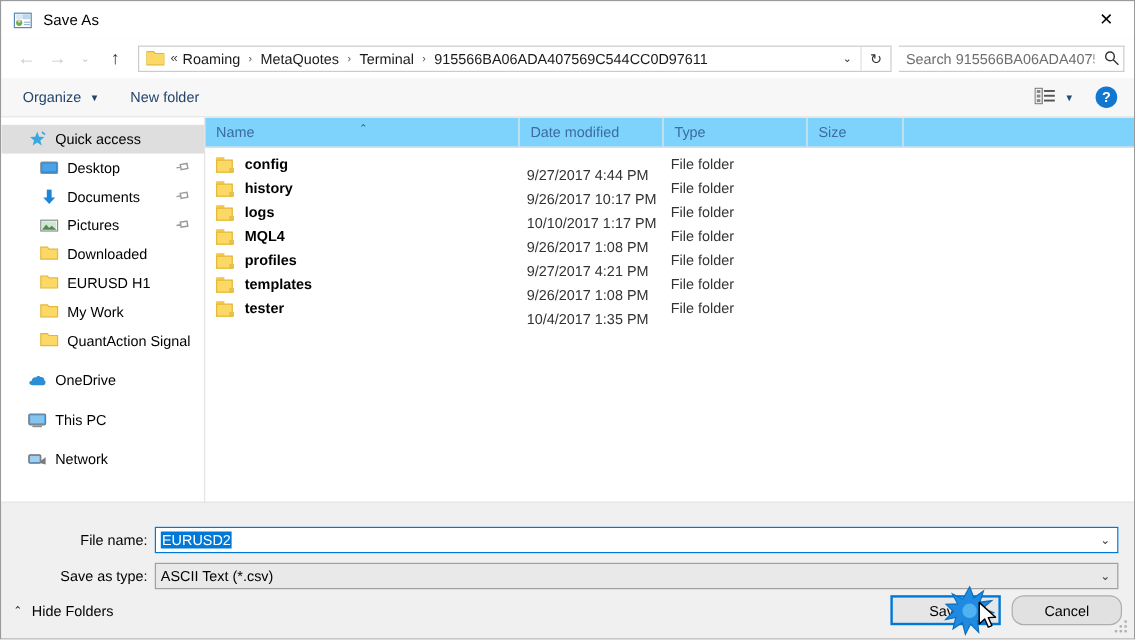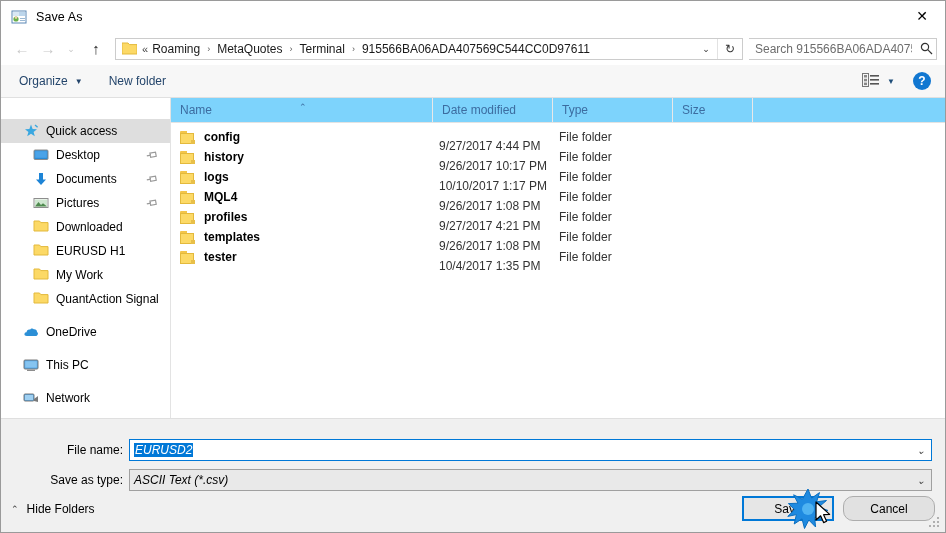--- a/index.html
+++ b/index.html
@@ -235,21 +235,21 @@
     display: flex;
     align-items: center;
     font-size: 12px;
     color: #000;
     padding-left: 22px;
     cursor: default;
     position: relative;
     white-space: nowrap;
   }
   .side-item.child { padding-left: 32px; }
-  .side-item.selected { background: #dedede; margin-top: 15px; }
+  .side-item.selected { background: #dedede; }
   .side-item .si-icon {
     width: 16px; height: 16px;
     margin-right: 7px;
     flex: none;
     position: relative;
   }
   .side-item .pin {
     position: absolute;
     right: 12px;
     color: #9a9a9a;
@@ -375,21 +375,20 @@
     box-sizing: border-box;
     flex: none;
   }
   .combo {
     height: 22px;
     box-sizing: border-box;
     border: 1px solid #7a7a7a;
     display: flex;
     align-items: center;
     background: #fff;
-    font-style: italic;
   }
   .combo.filename {
     width: 803px;
     border: 1px solid #0078d7;
   }
   .combo.type {
     width: 803px;
     background: #e9e9e9;
     border: 1px solid #a0a0a0;
   }

